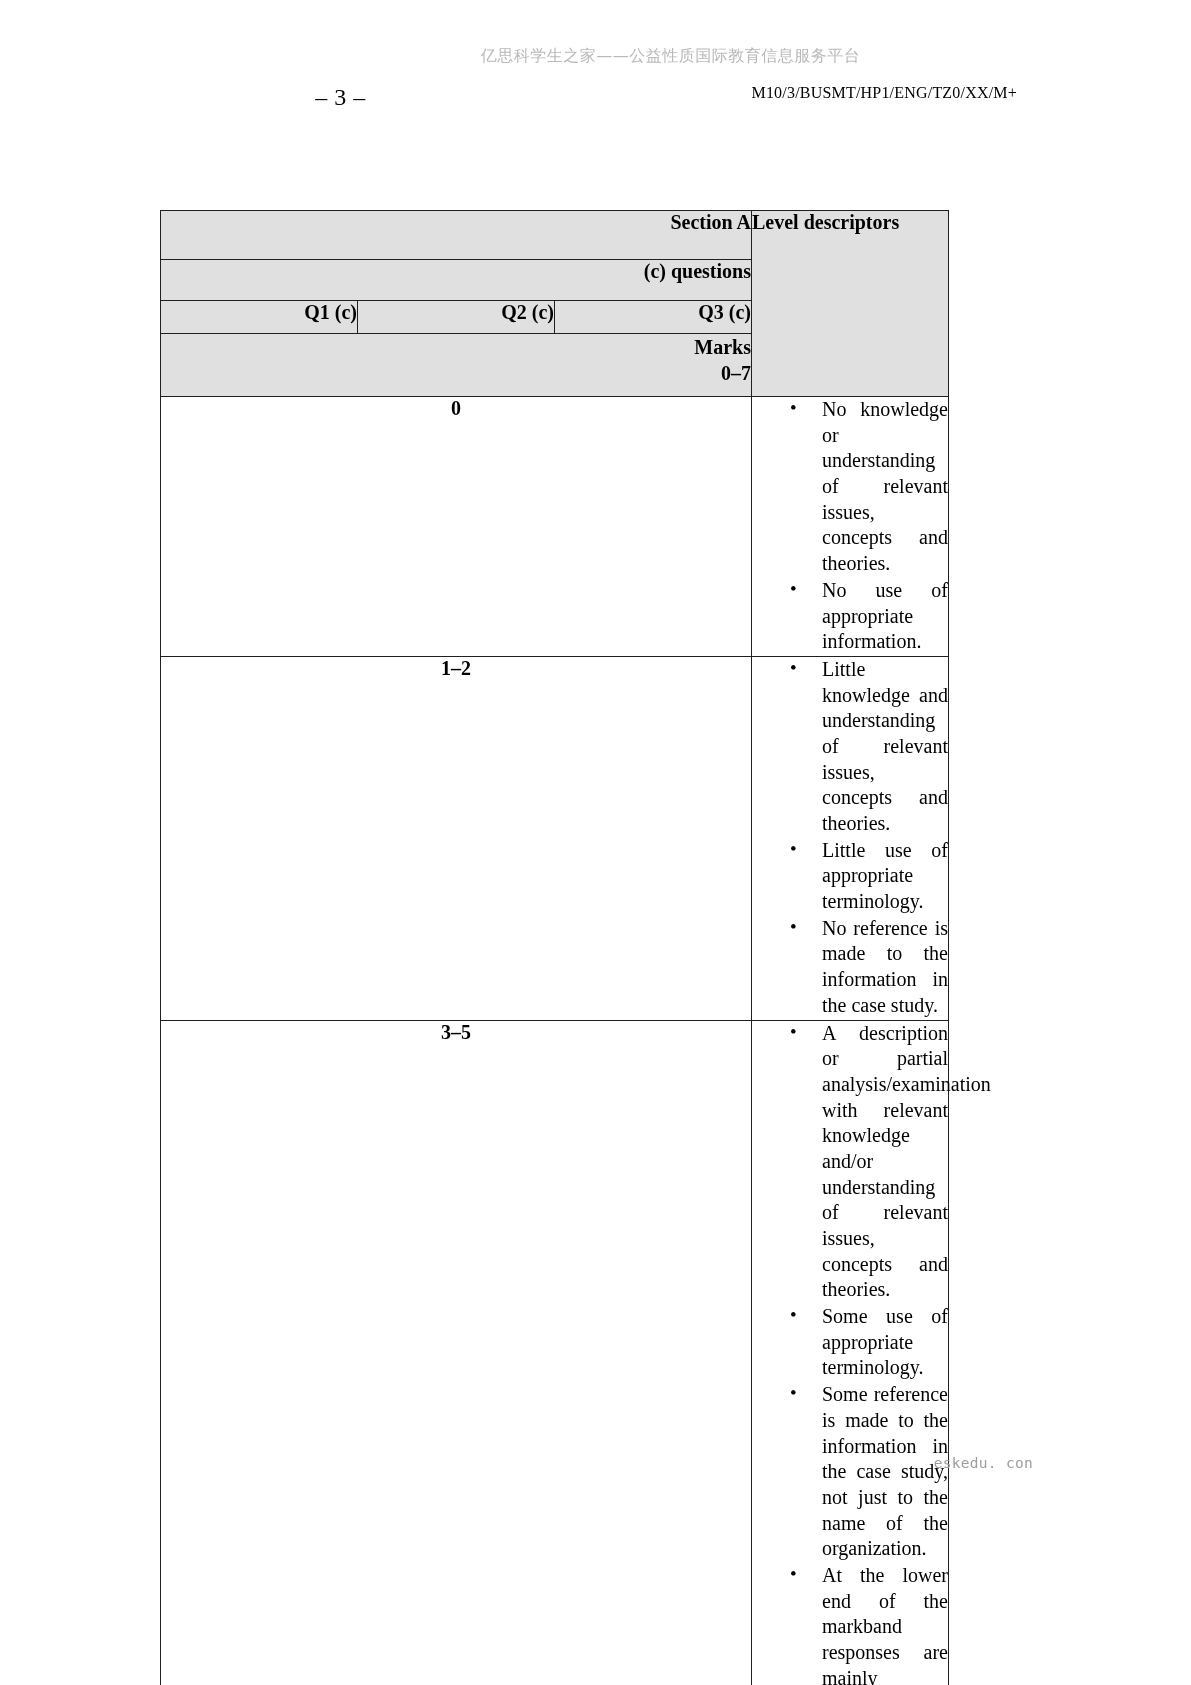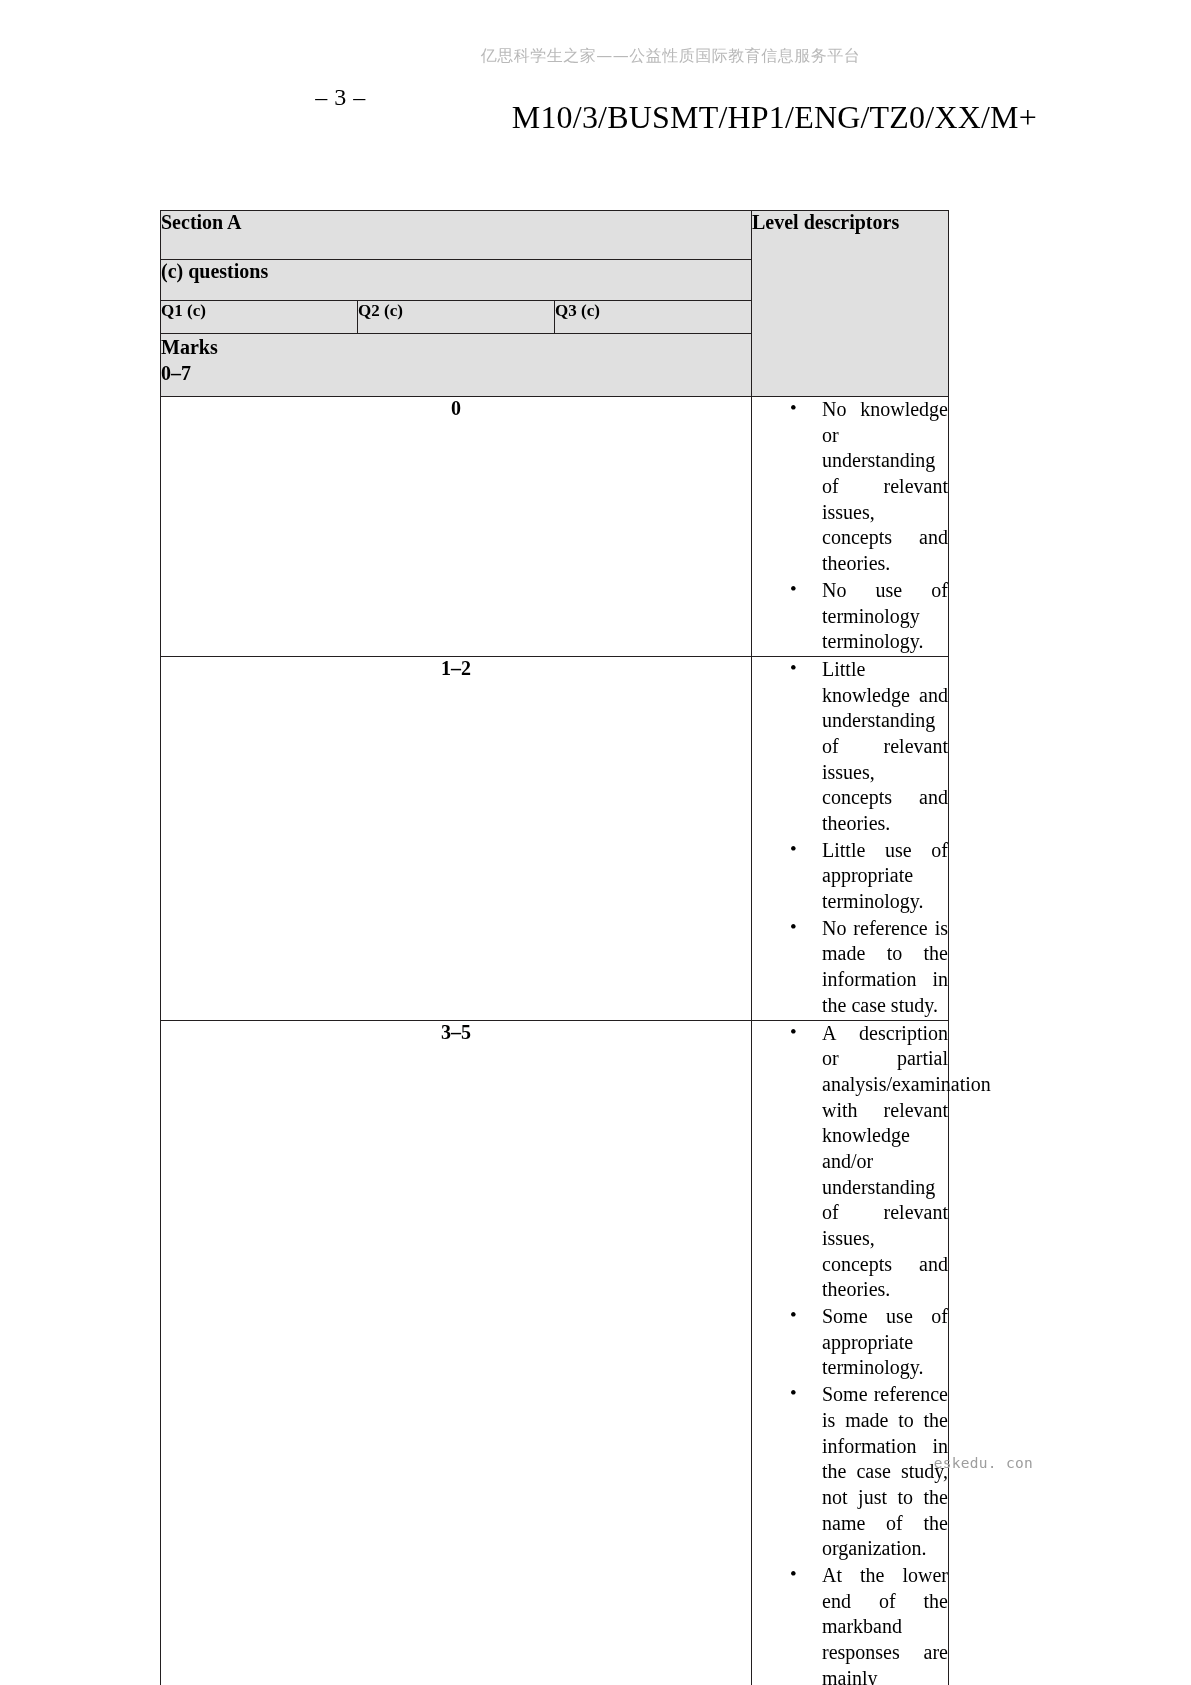--- a/index.html
+++ b/index.html
@@ -52,26 +52,25 @@
     top: 0;
     width: 1191px;
     text-align: center;
     font-size: 24px;
     padding-right: 510px;
     box-sizing: border-box;
     letter-spacing: 0.5px;
   }
   .exam-code {
     position: absolute;
-    right: 154px;
+    right: 174px;
     top: 0;
-    font-size: 32px;
+    font-size: 16px;
     white-space: nowrap;
     letter-spacing: 0.2px;
-    margin-top: 15px;
   }
 
   
   .intro-line {
     position: absolute;
     top: 160px;
     left: 136px;
     font-size: 21.5px;
     font-weight: bold;
     letter-spacing: 0.05px;
@@ -88,29 +87,29 @@
     table-layout: fixed;
   }
   .markband-table td,
   .markband-table th {
     border: 1px solid #231f20;
     padding: 0;
     vertical-align: top;
   }
   .hdr-cell {
     background: #e0e0e0;
-    text-align: left;
+    text-align: right;
     font-weight: bold;
     font-size: 20px;
     padding: 12px 4px 12px;
     vertical-align: middle;
   }
   .hdr-section   { height: 48px; }
   .hdr-questions { height: 40px; }
-  .hdr-q         { height: 32px; font-size: 17px; }
+  .hdr-q         { height: 32px; font-size: 20px; }
   .hdr-marks     { height: 62px; line-height: 1.32; }
   .hdr-level {
     background: #e0e0e0;
     font-weight: bold;
     font-size: 20px;
     vertical-align: middle;
   }
 
   .mark-cell {
     text-align: center;
@@ -194,21 +193,21 @@
       </tr>
 
       <tr>
         <td class="mark-cell" colspan="3">0</td>
         <td class="desc-cell">
           <ul class="descriptors">
             <li>
                 <span class="bullet-text">No knowledge or understanding of relevant issues, concepts and theories.</span>
               </li>
             <li>
-                <span class="bullet-text">No use of terminology terminology.</span>
+                <span class="bullet-text">No use of appropriate information.</span>
               </li>
           </ul>
         </td>
       </tr>
 
       <tr>
         <td class="mark-cell" colspan="3">1–2</td>
         <td class="desc-cell">
           <ul class="descriptors">
             <li>

